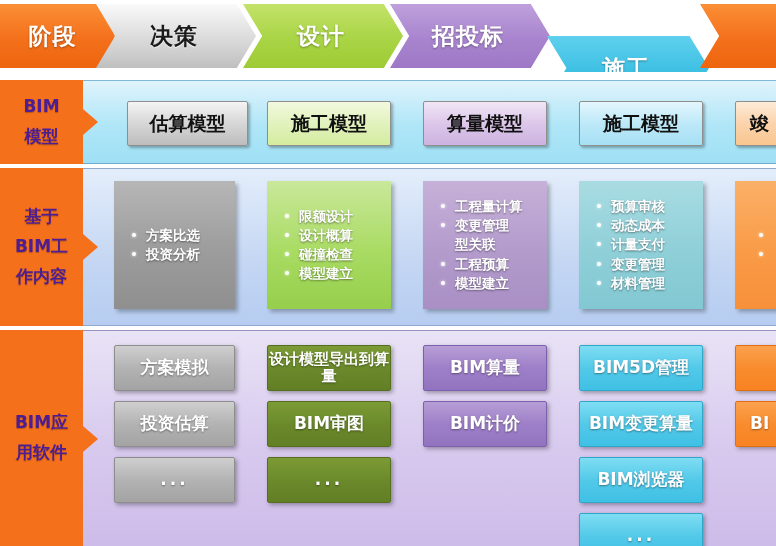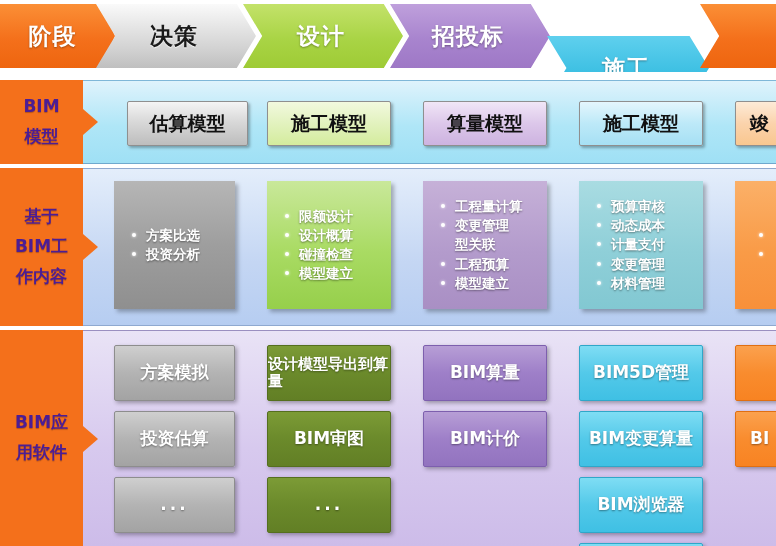--- a/index.html
+++ b/index.html
@@ -103,22 +103,23 @@
   .row-soft{top:330px;height:216px;}
   .row-soft .content{
     background:linear-gradient(180deg,#E9E3F6 0%,#D7C9EE 55%,#CDBCE9 100%);
     border-top:1px solid #9A8FC0;
   }
   .softlist{
     position:absolute;left:12px;right:12px;top:14px;bottom:8px;
   }
   .softbox{
     position:relative;width:100%;box-sizing:border-box;
-    height:56px;margin-bottom:10px;
+    height:46px;margin-bottom:10px;
     display:flex;align-items:center;justify-content:center;
+    text-align:center;
     font-size:17px;font-weight:bold;color:#ffffff;
     line-height:1.12;
     border-radius:2px;
     box-shadow:2px 2px 4px rgba(0,0,0,.32);
     overflow:hidden;
     text-shadow:0 1px 2px rgba(0,0,0,.4);
   }
   .softbox.two-line{font-size:15px;}
   .softbox.dots{font-size:17px;letter-spacing:3px;}
 

